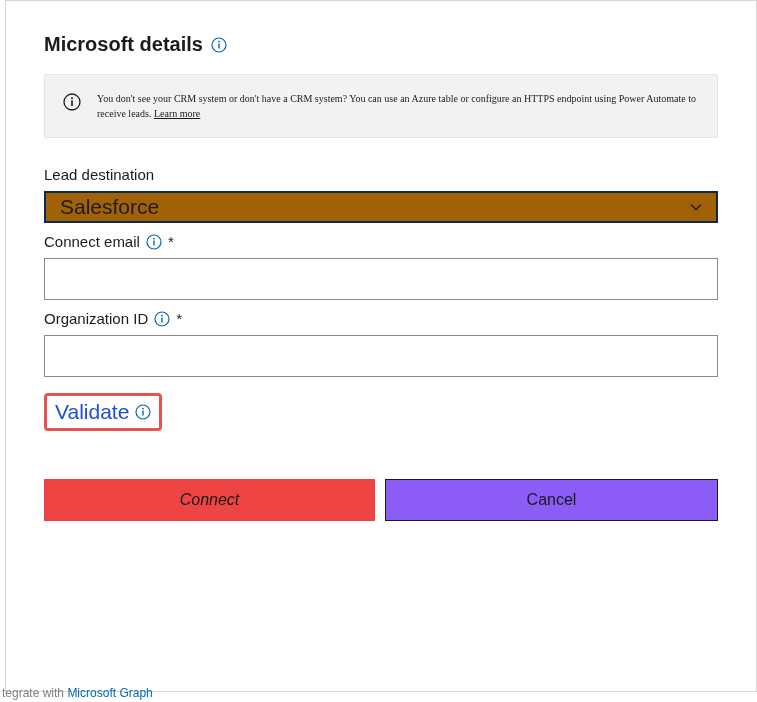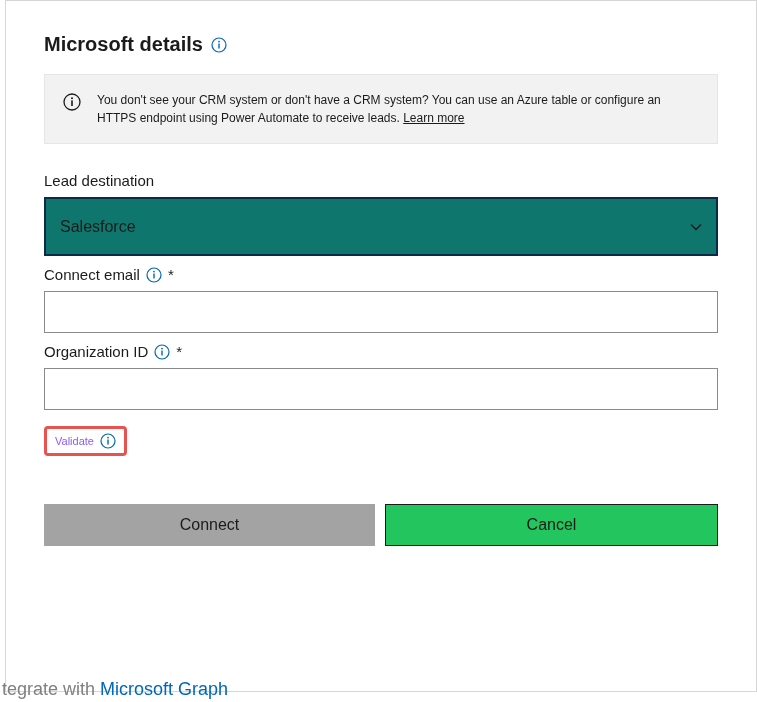--- a/index.html
+++ b/index.html
@@ -47,23 +47,24 @@
       display: flex;
       gap: 16px;
       align-items: flex-start;
       margin-bottom: 28px;
     }
     .info-banner .banner-icon {
       flex-shrink: 0;
       margin-top: 2px;
     }
     .banner-text {
-      font-size: 12px;
+      font-size: 10px;
       line-height: 1.5;
       color: #1b1b1b;
+      font-family: Liberation Serif, serif;
     }
     .banner-text a {
       color: #1b1b1b;
       text-decoration: underline;
     }
     .field-block {
       margin-bottom: 10px;
     }
     .field-label-row {
       display: flex;
@@ -78,25 +79,25 @@
     .required-asterisk {
       font-size: 15px;
       color: #1b1b1b;
     }
     .select-wrapper {
       position: relative;
       width: 100%;
     }
     .select-box {
       width: 100%;
-      height: 59px;
+      height: 32px;
       border: 2px solid #0b2a4a;
-      background: #0f766e;
+      background: #a16207;
       padding: 0 14px;
-      font-size: 16px;
+      font-size: 21px;
       color: #1b1b1b;
       appearance: none;
       display: flex;
       align-items: center;
       cursor: pointer;
     }
     .chevron {
       position: absolute;
       right: 14px;
       top: 50%;
@@ -116,52 +117,53 @@
       display: inline-flex;
       align-items: center;
       gap: 6px;
       border: 3px solid #e8524f;
       border-radius: 4px;
       padding: 4px 8px;
       margin-top: 6px;
       margin-bottom: 48px;
     }
     .validate-label {
-      font-size: 11px;
-      color: #8b5cf6;
+      font-size: 21px;
+      color: #1d4ed8;
     }
     .button-row {
       display: flex;
       gap: 10px;
     }
     .btn {
       flex: 1;
       height: 42px;
       font-size: 16px;
       font-family: inherit;
       cursor: pointer;
       display: flex;
       align-items: center;
       justify-content: center;
     }
     .btn-primary {
-      background: #a3a3a3;
+      background: #ef4444;
       border: none;
       color: #1b1b1b;
+      font-style: italic;
     }
     .btn-secondary {
-      background: #22c55e;
+      background: #8b5cf6;
       border: 1px solid #1b1b1b;
       color: #1b1b1b;
     }
     .footer-partial {
       position: absolute;
       bottom: 2px;
       left: 2px;
-      font-size: 18px;
+      font-size: 12px;
       color: #808080;
       white-space: nowrap;
       overflow: hidden;
     }
     .footer-partial .link-part {
       color: #0067b8;
     }
   </style>
 </head>
 <body>

